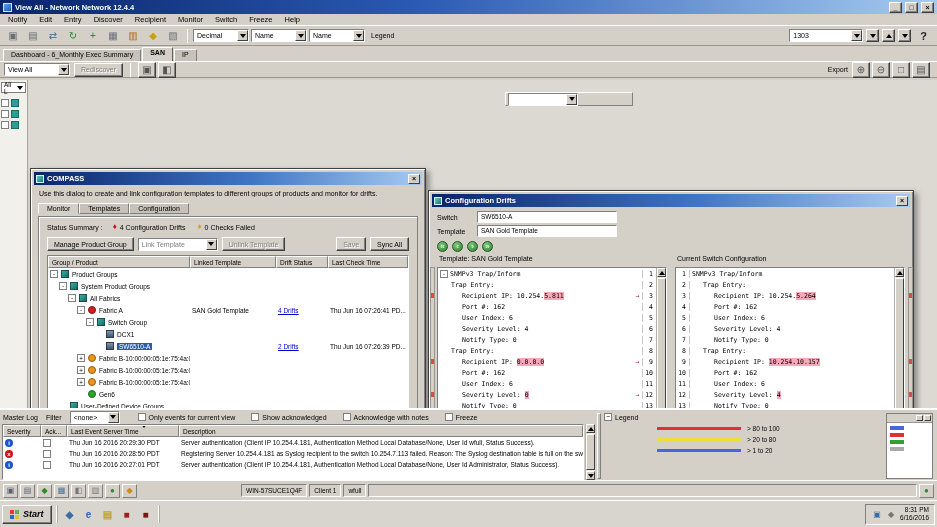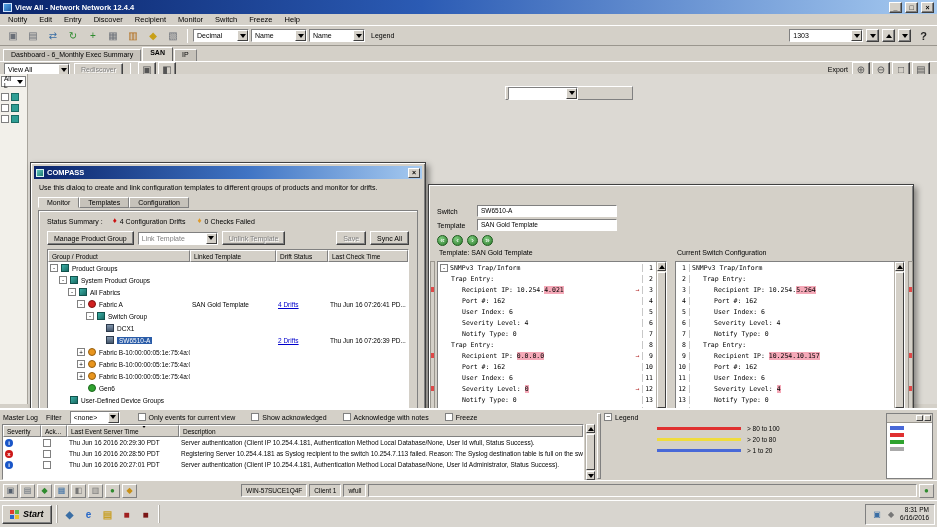--- a/index.html
+++ b/index.html
@@ -33,21 +33,21 @@
 .tb-sep{width:1px;height:14px;background:#808080;border-right:1px solid #fff;margin:0 3px;flex:none}
 .tb-right{margin-left:auto;display:flex;align-items:center;gap:3px}
 #help-q{font-size:11px;font-weight:bold;color:#222;margin:0 6px}
 
 #tabrow{position:absolute;left:0;top:46px;width:937px;height:15px;display:flex;align-items:flex-end;padding-left:3px;gap:1px;background:#d4d0c8}
 .main-tab{border:1px solid;border-color:#fff #808080 #808080 #fff;border-bottom:none;background:#c6c2ba;font-size:7px;padding:1px 7px;height:12px;white-space:nowrap}
 .main-tab.active{background:#d4d0c8;height:14px;font-weight:bold;border-color:#fff #606060 transparent #fff}
 
 #viewbar{position:absolute;left:0;top:61px;width:937px;height:17px;display:flex;align-items:center;gap:4px;padding:0 4px;background:#d4d0c8;border-top:1px solid #fff;border-bottom:1px solid #9a968e}
 
-#workspace{position:absolute;left:0;top:74px;width:937px;height:330px;background:#dcd9d3}
+#workspace{position:absolute;left:0;top:80px;width:937px;height:330px;background:#dcd9d3}
 #left-strip{position:absolute;left:0;top:0;width:28px;height:330px;background:#f2f0ea;border-right:1px solid #a8a49c;padding:2px 1px}
 .lp-head{display:flex;align-items:center;gap:2px;font-size:6.5px;background:#fff;border:1px solid #808080;height:11px;padding:0 2px;margin-bottom:4px}
 .layer-row{display:flex;align-items:center;gap:2px;height:11px}
 .layer-swatch{width:8px;height:8px;background:#2e9e94;border:1px solid #1a6b64}
 #mini-widget{position:absolute;left:505px;top:12px;width:128px;height:14px;background:#d4d0c8;border:1px solid;border-color:#fff #808080 #808080 #fff;display:flex;align-items:center;padding:0 2px}
 
 .dialog{position:absolute;background:#d4d0c8;padding:3px;border:1px solid #404040;box-shadow:inset 1px 1px 0 #fff,inset -1px -1px 0 #808080,3px 3px 6px rgba(0,0,0,.4)}
 .dlg-titlebar{position:absolute;left:3px;right:3px;top:3px;height:13px;background:linear-gradient(90deg,#0a246a,#3f74c4 55%,#a6caf0);color:#fff;font-size:7.5px;font-weight:bold;display:flex;align-items:center;gap:3px;padding:0 2px}
 .dlg-icon{width:8px;height:8px;background:linear-gradient(135deg,#64c8c0,#1a7a70);border:1px solid #d8f4f0;flex:none}
 .dlg-close{margin-left:auto;width:12px;height:10px;background:#d4d0c8;border:1px solid;border-color:#fff #404040 #404040 #fff;color:#000;font-size:7px;line-height:8px;text-align:center;font-weight:bold}
@@ -474,20 +474,25 @@
           </span>
       </div>
     </div>
     <div class="dlg-footer">
       <span class="btn">Close</span>
       <span class="btn">Help</span>
     </div>
   </div>
 
   <div class="dialog" id="drifts">
+    <div class="dlg-titlebar">
+      <span class="dlg-icon"></span>
+      <span>Configuration Drifts</span>
+      <span class="dlg-close">×</span>
+    </div>
     <div class="fieldrow" style="left:8px;top:20px">
       <span style="width:34px">Switch</span>
       <span class="fieldbox">SW6510-A</span>
     </div>
     <div class="fieldrow" style="left:8px;top:34px">
       <span style="width:34px">Template</span>
       <span class="fieldbox">SAN Gold Template</span>
     </div>
     <div id="drift-nav">
         <span class="nav-circle">«</span>
@@ -500,21 +505,21 @@
 
     <div class="change-strip" style="left:1px">
         <div class="tick" style="top: 25px;"></div>
         <div class="tick" style="top: 91px;"></div>
         <div class="tick" style="top: 124px;"></div>
       </div>
     <div class="dpane" id="left-pane">
       <div class="dlines">
           <div class="dline"><span class="dtext" style="padding-left: 2px;"><span class="dexp">-</span><span>SNMPv3 Trap/Inform</span></span><span class="darrow"></span><span class="dnum l">1</span></div>
           <div class="dline"><span class="dtext" style="padding-left: 13px;"><span>Trap Entry:</span></span><span class="darrow"></span><span class="dnum l">2</span></div>
-          <div class="dline"><span class="dtext" style="padding-left: 24px;"><span>Recipient IP: 10.254.</span><span class="dhl">4.021</span></span><span class="darrow">→</span><span class="dnum l">3</span></div>
+          <div class="dline"><span class="dtext" style="padding-left: 24px;"><span>Recipient IP: 10.254.</span><span class="dhl">5.811</span></span><span class="darrow">→</span><span class="dnum l">3</span></div>
           <div class="dline"><span class="dtext" style="padding-left: 24px;"><span>Port #: 162</span></span><span class="darrow"></span><span class="dnum l">4</span></div>
           <div class="dline"><span class="dtext" style="padding-left: 24px;"><span>User Index: 6</span></span><span class="darrow"></span><span class="dnum l">5</span></div>
           <div class="dline"><span class="dtext" style="padding-left: 24px;"><span>Severity Level: 4</span></span><span class="darrow"></span><span class="dnum l">6</span></div>
           <div class="dline"><span class="dtext" style="padding-left: 24px;"><span>Notify Type: 0</span></span><span class="darrow"></span><span class="dnum l">7</span></div>
           <div class="dline"><span class="dtext" style="padding-left: 13px;"><span>Trap Entry:</span></span><span class="darrow"></span><span class="dnum l">8</span></div>
           <div class="dline"><span class="dtext" style="padding-left: 24px;"><span>Recipient IP: </span><span class="dhl">0.0.0.0</span></span><span class="darrow">→</span><span class="dnum l">9</span></div>
           <div class="dline"><span class="dtext" style="padding-left: 24px;"><span>Port #: 162</span></span><span class="darrow"></span><span class="dnum l">10</span></div>
           <div class="dline"><span class="dtext" style="padding-left: 24px;"><span>User Index: 6</span></span><span class="darrow"></span><span class="dnum l">11</span></div>
           <div class="dline"><span class="dtext" style="padding-left: 24px;"><span>Severity Level: </span><span class="dhl">0</span></span><span class="darrow">→</span><span class="dnum l">12</span></div>
           <div class="dline"><span class="dtext" style="padding-left: 24px;"><span>Notify Type: 0</span></span><span class="darrow"></span><span class="dnum l">13</span></div>

